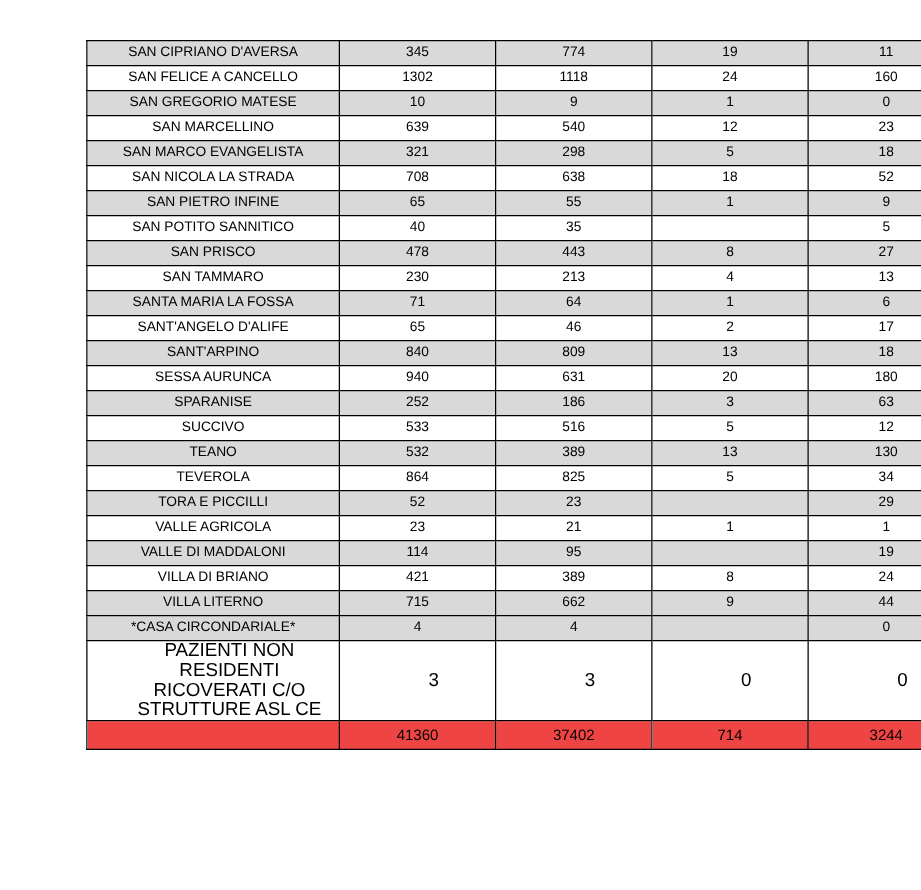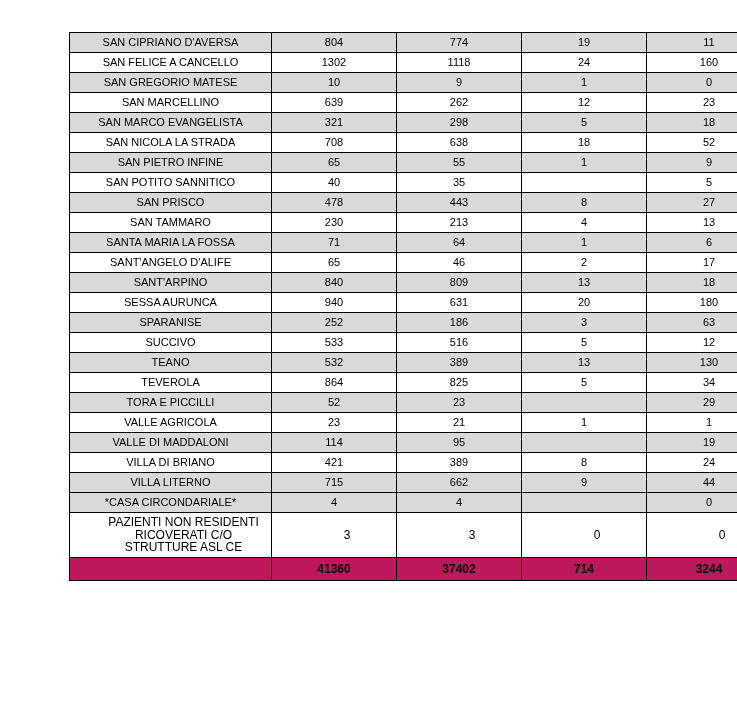--- a/index.html
+++ b/index.html
@@ -43,43 +43,43 @@
     width: 120px;
   }
   tr.shaded td {
     background: #d9d9d9;
   }
   tr.plain td {
     background: #ffffff;
   }
   tr.tall td {
     height: 44px;
-    font-size: 12px;
+    font-size: 15px;
     padding-left: 28px;
   }
   tr.total td {
-    background: #be185d;
-    font-weight: bold;
+    background: #ef4444;
+    font-weight: normal;
     font-size: 12px;
     height: 22px;
   }
   td.empty-name {
     border-left: 1px solid #000000;
     border-right: 1px solid #000000;
   }
 </style>
 </head>
 <body>
 
 <div class="page">
   <table class="data-table">
     <tbody>
       <tr class="shaded">
         <td class="name">SAN CIPRIANO D'AVERSA</td>
-        <td class="num">804</td>
+        <td class="num">345</td>
         <td class="num">774</td>
         <td class="num">19</td>
         <td class="num">11</td>
       </tr>
       <tr class="plain">
         <td class="name">SAN FELICE A CANCELLO</td>
         <td class="num">1302</td>
         <td class="num">1118</td>
         <td class="num">24</td>
         <td class="num">160</td>
@@ -87,21 +87,21 @@
       <tr class="shaded">
         <td class="name">SAN GREGORIO MATESE</td>
         <td class="num">10</td>
         <td class="num">9</td>
         <td class="num">1</td>
         <td class="num">0</td>
       </tr>
       <tr class="plain">
         <td class="name">SAN MARCELLINO</td>
         <td class="num">639</td>
-        <td class="num">262</td>
+        <td class="num">540</td>
         <td class="num">12</td>
         <td class="num">23</td>
       </tr>
       <tr class="shaded">
         <td class="name">SAN MARCO EVANGELISTA</td>
         <td class="num">321</td>
         <td class="num">298</td>
         <td class="num">5</td>
         <td class="num">18</td>
       </tr>

